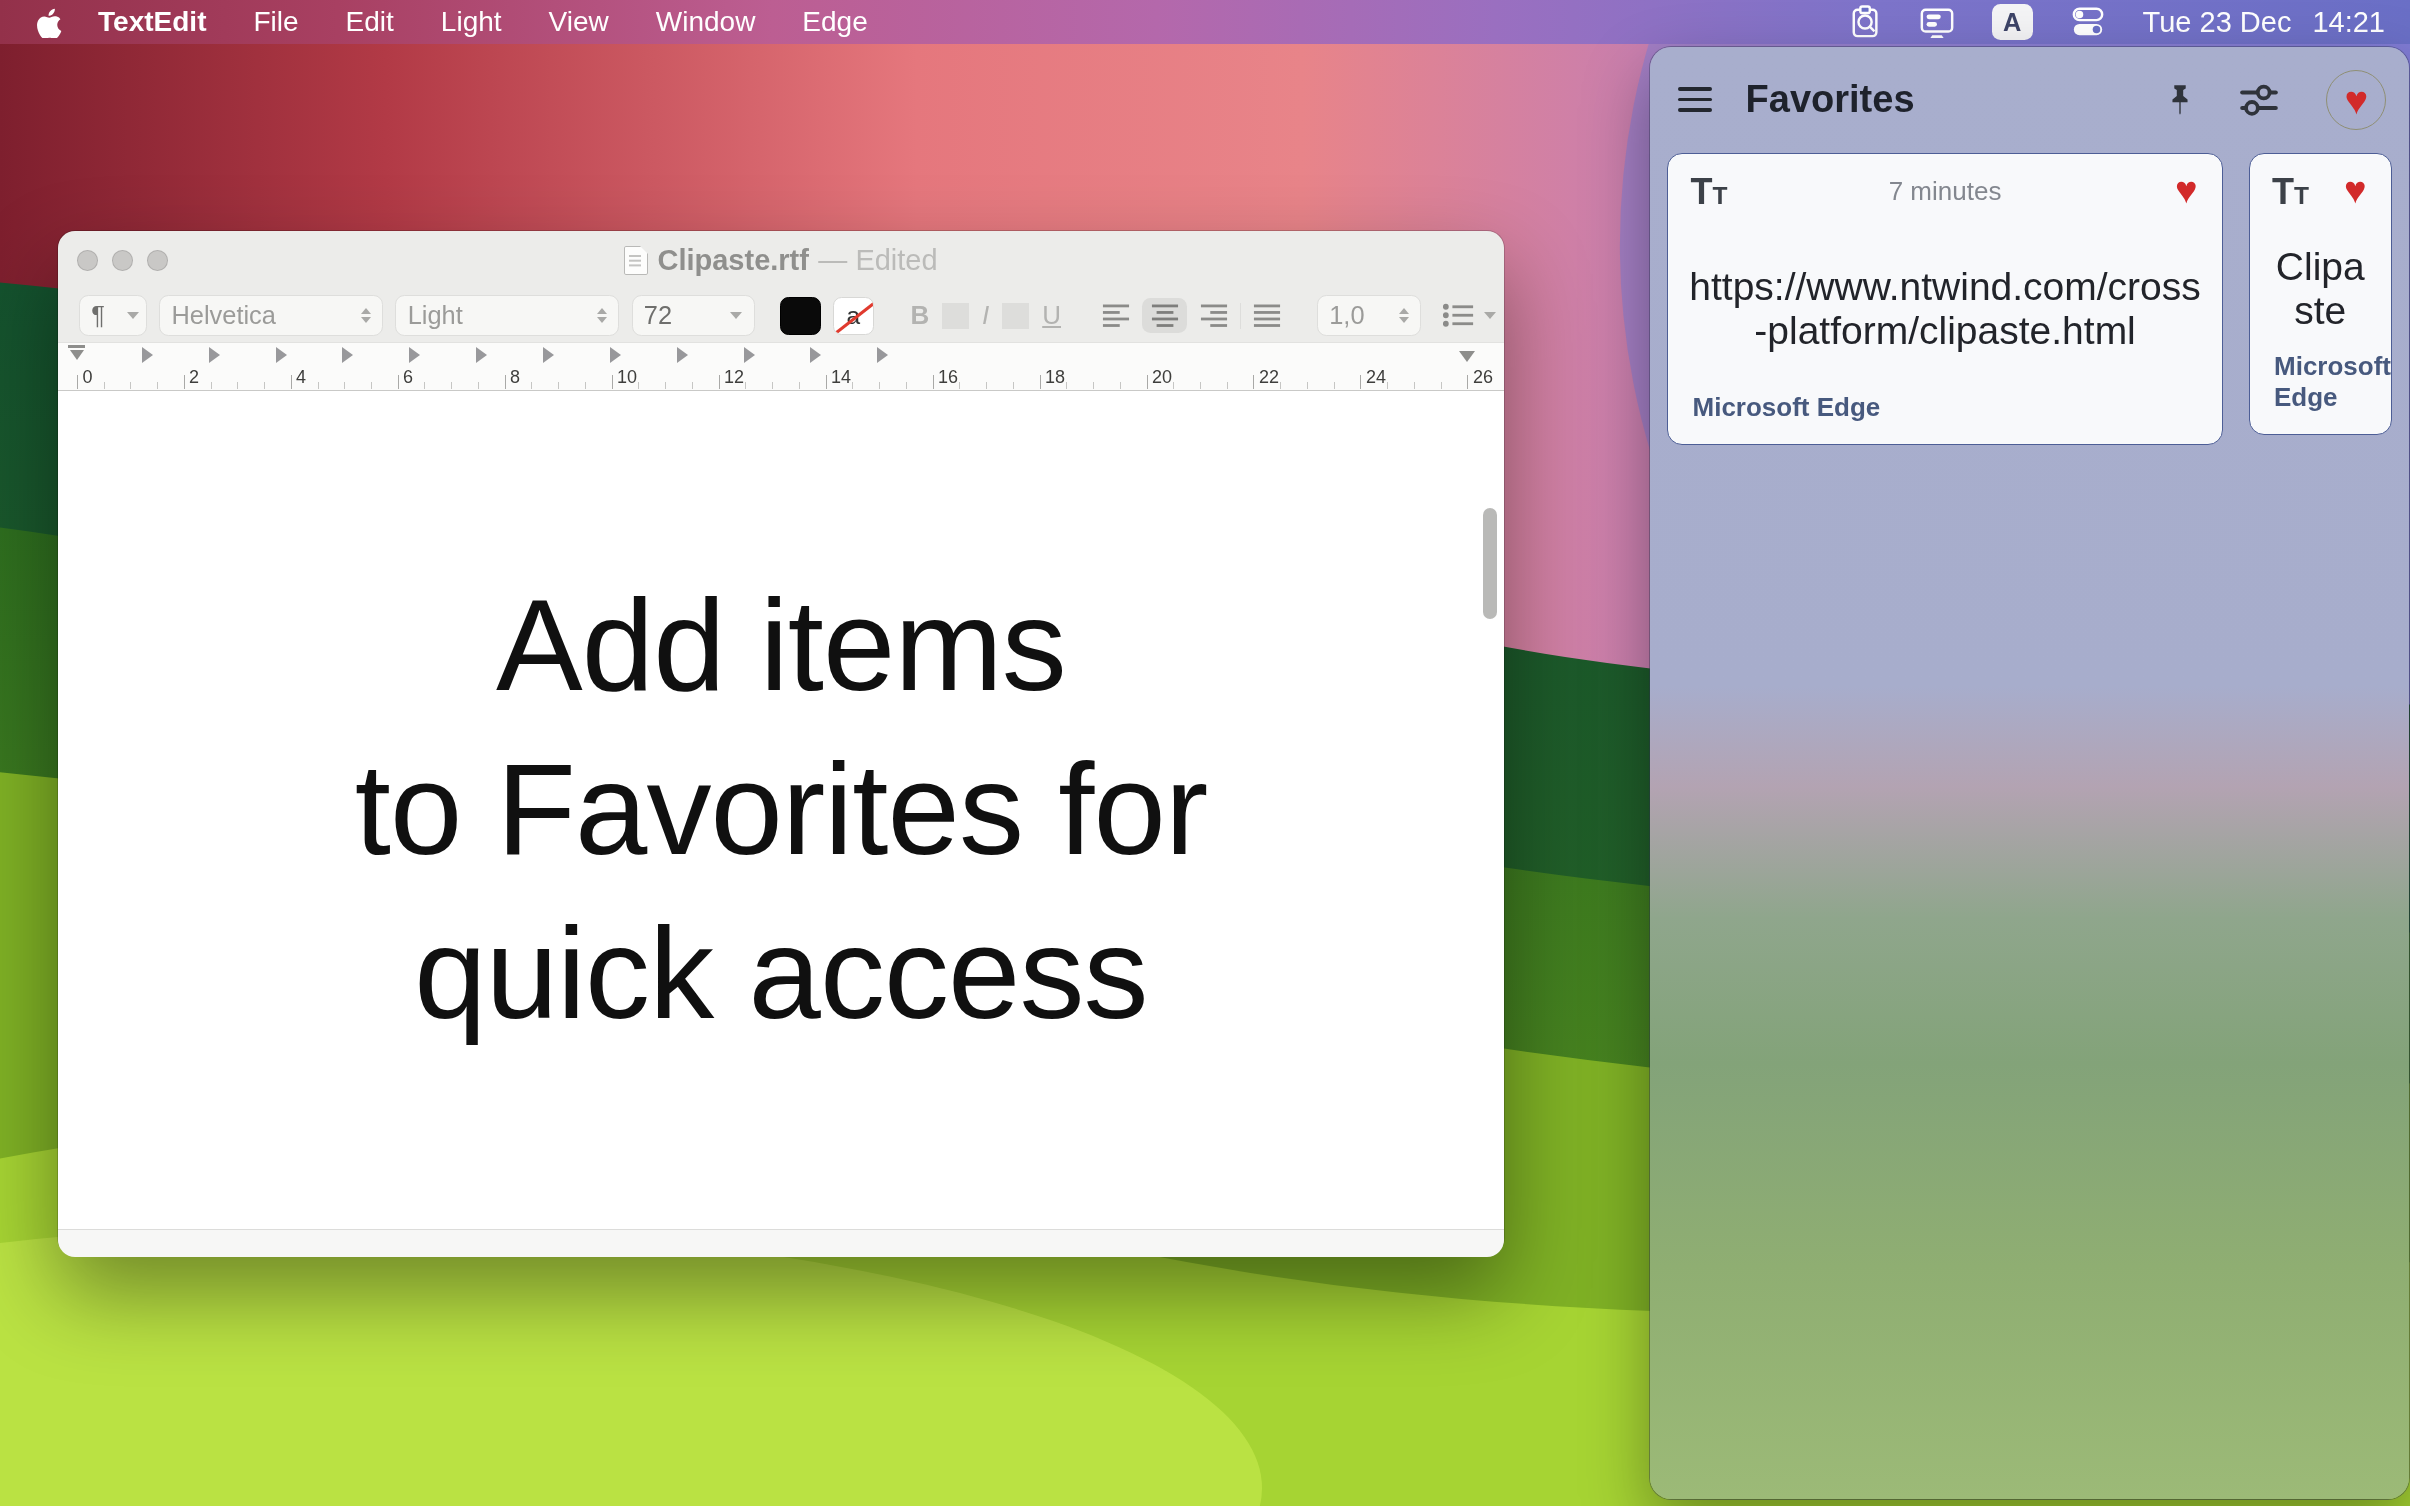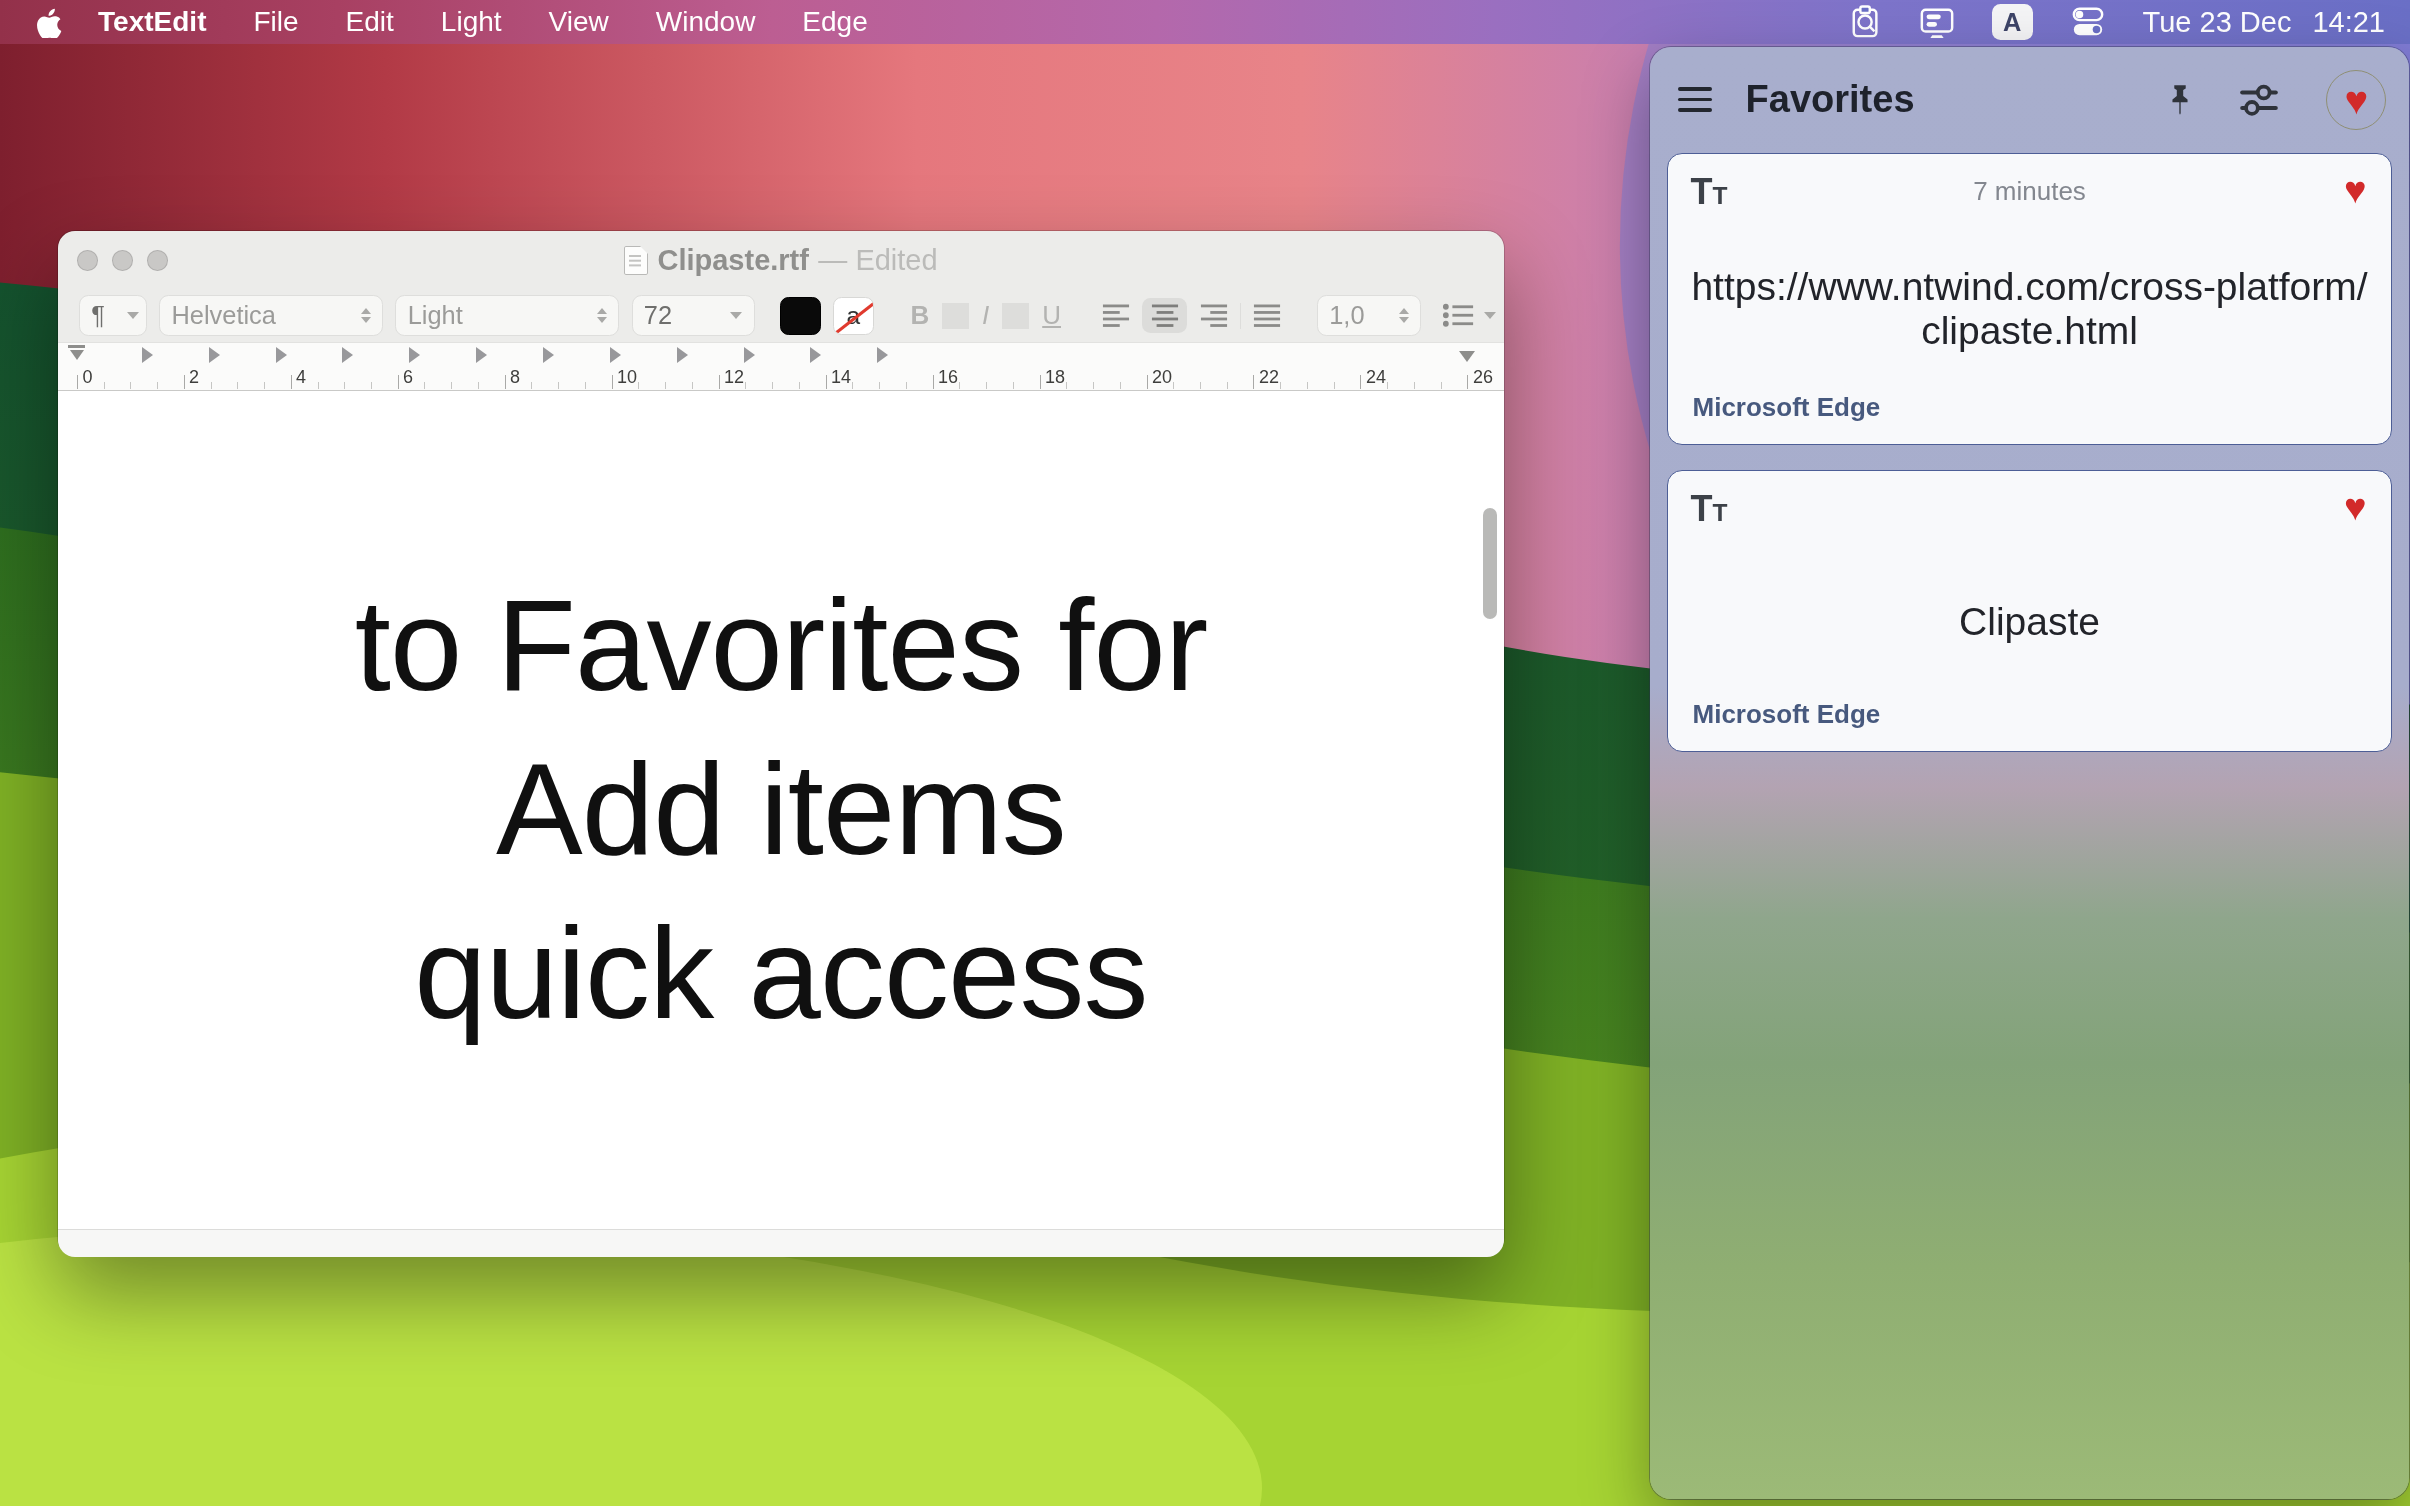--- a/index.html
+++ b/index.html
@@ -74,21 +74,21 @@
   #favpanel{position:absolute;left:1650px;top:47px;width:759px;height:1452px;border-radius:21px;
     background:linear-gradient(180deg,#a8aecd 0%,#a7adcc 44%,#b3a3b2 51%,#8fa68c 60%,#83a379 70%,#8fae72 84%,#9cba77 100%);
     box-shadow:0 28px 66px rgba(0,0,0,.35),0 0 0 0.9px rgba(55,60,95,.45);}
   .fav-header{height:105px;display:flex;align-items:center;padding:0 22.6px 0 26px;gap:28px;}
   .hamburger{display:flex;flex-direction:column;gap:6.6px;padding:5.6px 1.9px;}
   .hamburger span{width:34px;height:3.8px;background:#23272f;border-radius:1.9px;}
   .fav-title{font-size:38px;font-weight:600;color:#1e222c;flex:0 0 auto;margin-left:3.8px;}
   .fav-spacer{flex:1;}
   .heartbtn{width:58px;height:58px;border:1.9px solid #8f8f74;border-radius:50%;display:flex;align-items:center;justify-content:center;}
   .heart{color:var(--heart-red,#d22a2a);font-size:40px;line-height:1;}
-  .fav-cards{display:flex;flex-direction:column;gap:25.4px;padding:0.9px 17px;}
+  .fav-cards{display:flex;flex-direction:row;gap:25.4px;padding:0.9px 17px;}
   .card{background:#f8f9fb;border:1.9px solid var(--card-border,#4d5e96);border-radius:15px;box-sizing:border-box;
     display:flex;flex-direction:column;position:relative;}
   .card .crow{position:relative;height:60px;margin:13px 22.6px 0 22.6px;}
   .tt{position:absolute;left:0;top:3.8px;color:#3c4148;font-weight:800;}
   .tt .big{font-size:36px;}
   .tt .small{font-size:24.5px;}
   .age{position:absolute;left:0;right:0;text-align:center;top:9.4px;font-size:26px;color:#83878f;}
   .card .heart{position:absolute;right:1.9px;top:3.8px;font-size:38px;}
   .cmid{flex:1;display:flex;align-items:center;justify-content:center;padding:0 19px;}
   .ccontent{font-size:39px;color:#22242a;text-align:center;word-break:break-all;}
@@ -355,22 +355,22 @@
         <span class="tabstop" style="left: 819px;"></span>
         <span class="ind-left" style="left: 10.4px;">
           <div class="bar"></div>
           <div class="tri"></div>
         </span>
         <span class="ind-right" style="left: 1401px;"></span>
       </div>
 
     <div class="docarea">
       <div class="doctext" id="doctext">
+          <div>Add items</div>
           <div>to Favorites for</div>
-          <div>Add items</div>
           <div>quick access</div>
         </div>
       <div class="scrollthumb"></div>
     </div>
     <div class="bottomstrip"></div>
   </div>
 
   <div id="favpanel">
     <div class="fav-header">
       <span class="hamburger">

